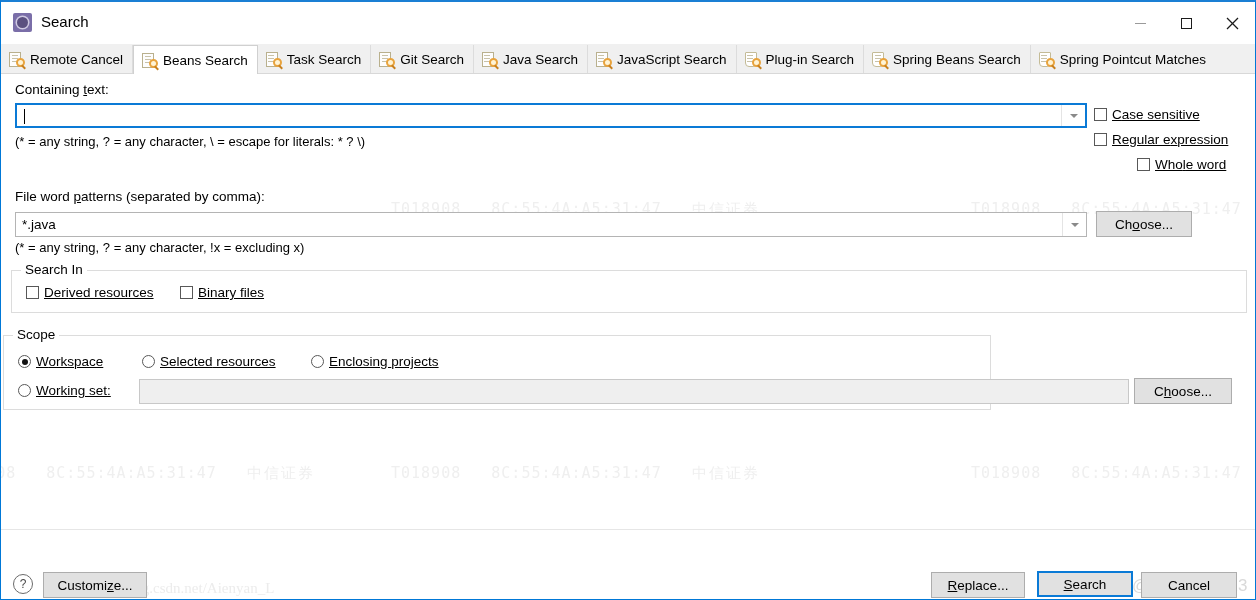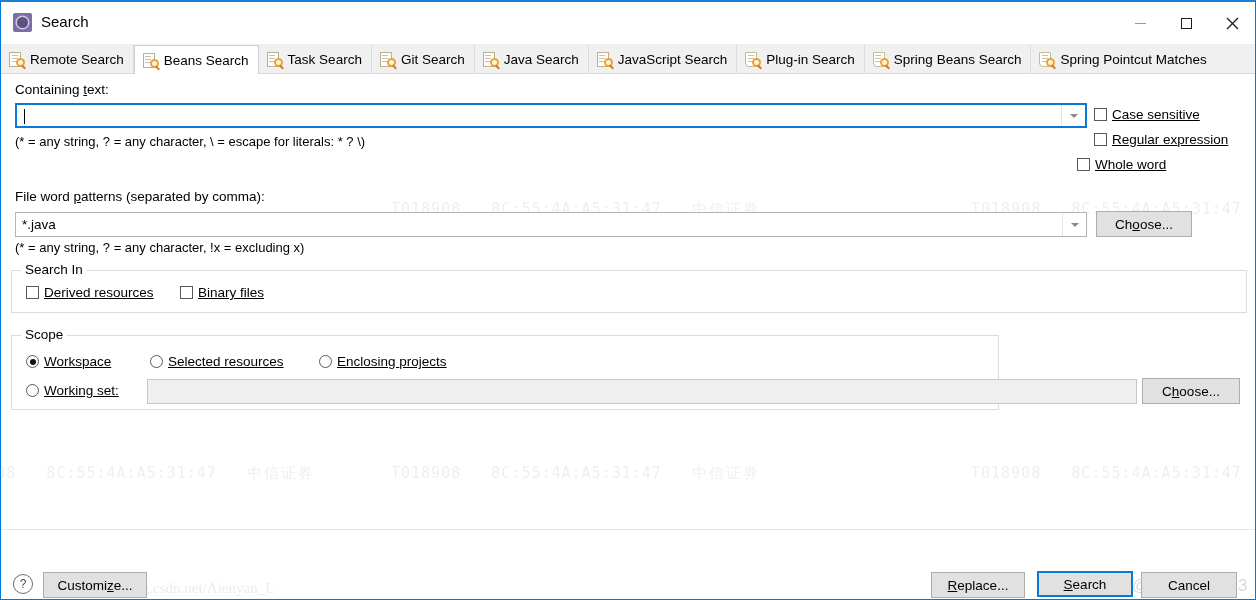--- a/index.html
+++ b/index.html
@@ -149,21 +149,21 @@
     </div>
   </div>
 
   <div class="tabstrip">
     <div class="tab">
       <span class="ticon">
           <i class="pg"></i>
           <i class="mg"></i>
           <i class="hd"></i>
         </span>
-      <span>Remote Search</span>
+      <span>Remote Cancel</span>
     </div>
     <div class="tab selected">
       <span class="ticon">
           <i class="pg"></i>
           <i class="mg"></i>
           <i class="hd"></i>
         </span>
       <span>Beans Search</span>
     </div>
     <div class="tab">
@@ -239,21 +239,21 @@
     </div>
 
     <div style="position:absolute;left:1093px;top:33px;" class="ckrow">
       <span class="cbox"></span>
       <span class="lbl"><span class="u">C</span><span>ase sensitive</span></span>
     </div>
     <div style="position:absolute;left:1093px;top:58px;" class="ckrow">
       <span class="cbox"></span>
       <span class="lbl"><span>Regular e</span><span class="u">x</span><span>pression</span></span>
     </div>
-    <div style="position:absolute;left:1076px;top:83px;" class="ckrow">
+    <div style="position:absolute;left:1136px;top:83px;" class="ckrow">
       <span class="cbox"></span>
       <span class="lbl"><span>Who</span><span class="u">l</span><span>e word</span></span>
     </div>
 
     <div class="hint" style="position:absolute;left:14px;top:60px;">(* = any string, ? = any character, \ = escape for literals: * ? \)</div>
 
     <div style="position:absolute;left:14px;top:115px;" class="lbl">
       <span>File word </span><span class="u">p</span><span>atterns (separated by comma):</span>
     </div>
 
@@ -277,21 +277,21 @@
       <div style="position:absolute;left:14px;top:14px;" class="ckrow">
         <span class="cbox"></span>
         <span class="lbl"><span>Deri</span><span class="u">v</span><span>ed resources</span></span>
       </div>
       <div style="position:absolute;left:168px;top:14px;" class="ckrow">
         <span class="cbox"></span>
         <span class="lbl"><span class="u">B</span><span>inary files</span></span>
       </div>
     </div>
 
-    <div class="group" style="position:absolute;left:10px;top:261px;width:988px;height:75px;">
+    <div class="group" style="position:absolute;left:2px;top:261px;width:988px;height:75px;">
       <span class="glabel">Scope</span>
 
       <div style="position:absolute;left:14px;top:18px;" class="ckrow">
         <span class="rbox on"></span>
         <span class="lbl"><span class="u">W</span><span>orkspace</span></span>
       </div>
       <div style="position:absolute;left:138px;top:18px;" class="ckrow">
         <span class="rbox"></span>
         <span class="lbl"><span>Selecte</span><span class="u">d</span><span> resources</span></span>
       </div>

